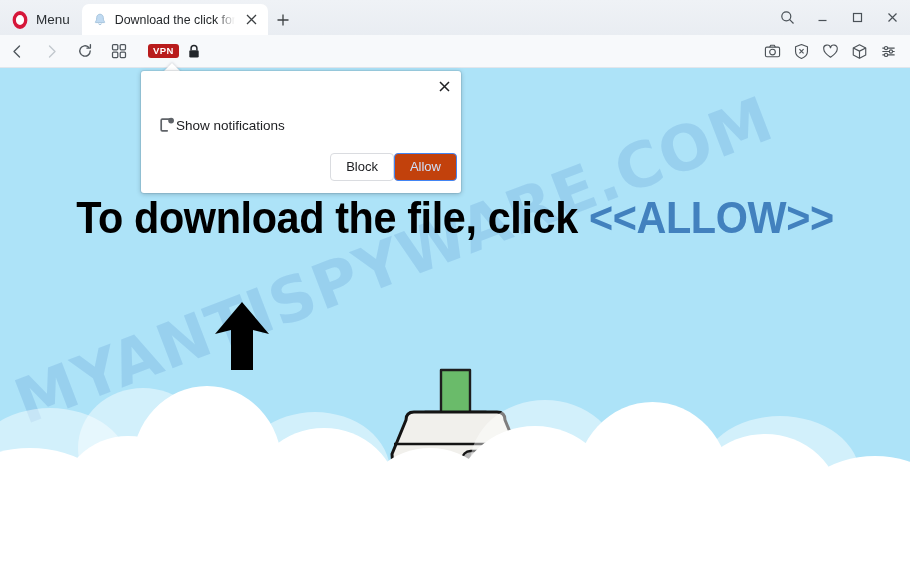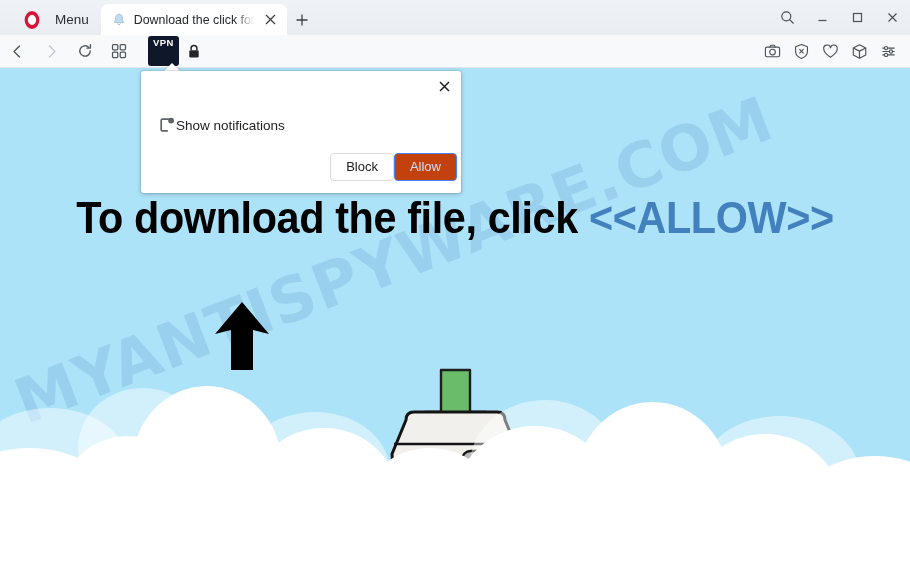--- a/index.html
+++ b/index.html
@@ -17,22 +17,22 @@
   }
 
   
   .tabstrip {
     position: absolute; left: 0; top: 0;
     width: 910px; height: 35px;
     background: linear-gradient(#eff2f6, #e9edf2);
     display: flex; align-items: flex-end;
   }
   .menu-btn {
-    display: flex; align-items: center; gap: 14px;
-    height: 31px; padding: 0 10px 0 23px;
+    display: flex; align-items: center; gap: 7px;
+    height: 31px; padding: 0 10px 0 11px;
     cursor: default;
   }
   .opera-logo {
     width: 18px; height: 18px; border-radius: 50%;
     border: 4px solid #d6173a;
     background: #ffffff;
     transform: scaleX(0.82);
   }
   .menu-label { font-size: 13.5px; color: #2b2f33; }
 
@@ -87,23 +87,23 @@
     display: flex; align-items: center; justify-content: center;
     color: #4f565c;
   }
   .nav-btn.disabled { color: #c2c8cd; }
   .address-area {
     flex: 1 1 auto; height: 33px;
     display: flex; align-items: center; gap: 8px;
     padding-left: 12px;
   }
   .vpn-badge {
-    background: #0f172a; color: #ffffff;
+    background: #b91c1c; color: #ffffff;
     font-size: 9.5px; font-weight: bold; letter-spacing: .4px;
-    border-radius: 3px; padding: 2px 5px 19px 5px;
+    border-radius: 3px; padding: 2px 5px 2px 5px;
     line-height: 1;
   }
   .lock-icon { color: #22262a; display: flex; align-items: center; }
   .url-text { font-size: 14.5px; color: #1f2326; letter-spacing: .1px; }
   .toolbar-right { display: flex; align-items: center; padding-right: 8px; gap: 2px; }
   .tb-icon {
     width: 27px; height: 33px;
     display: flex; align-items: center; justify-content: center;
     color: #4c5257;
   }

